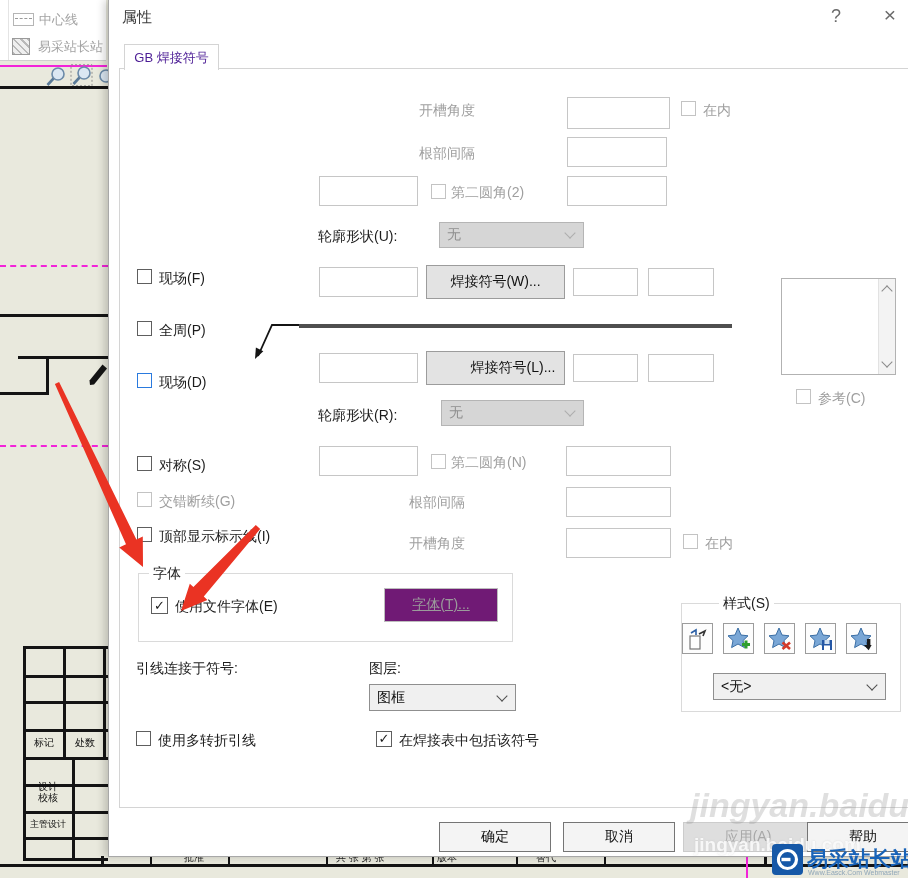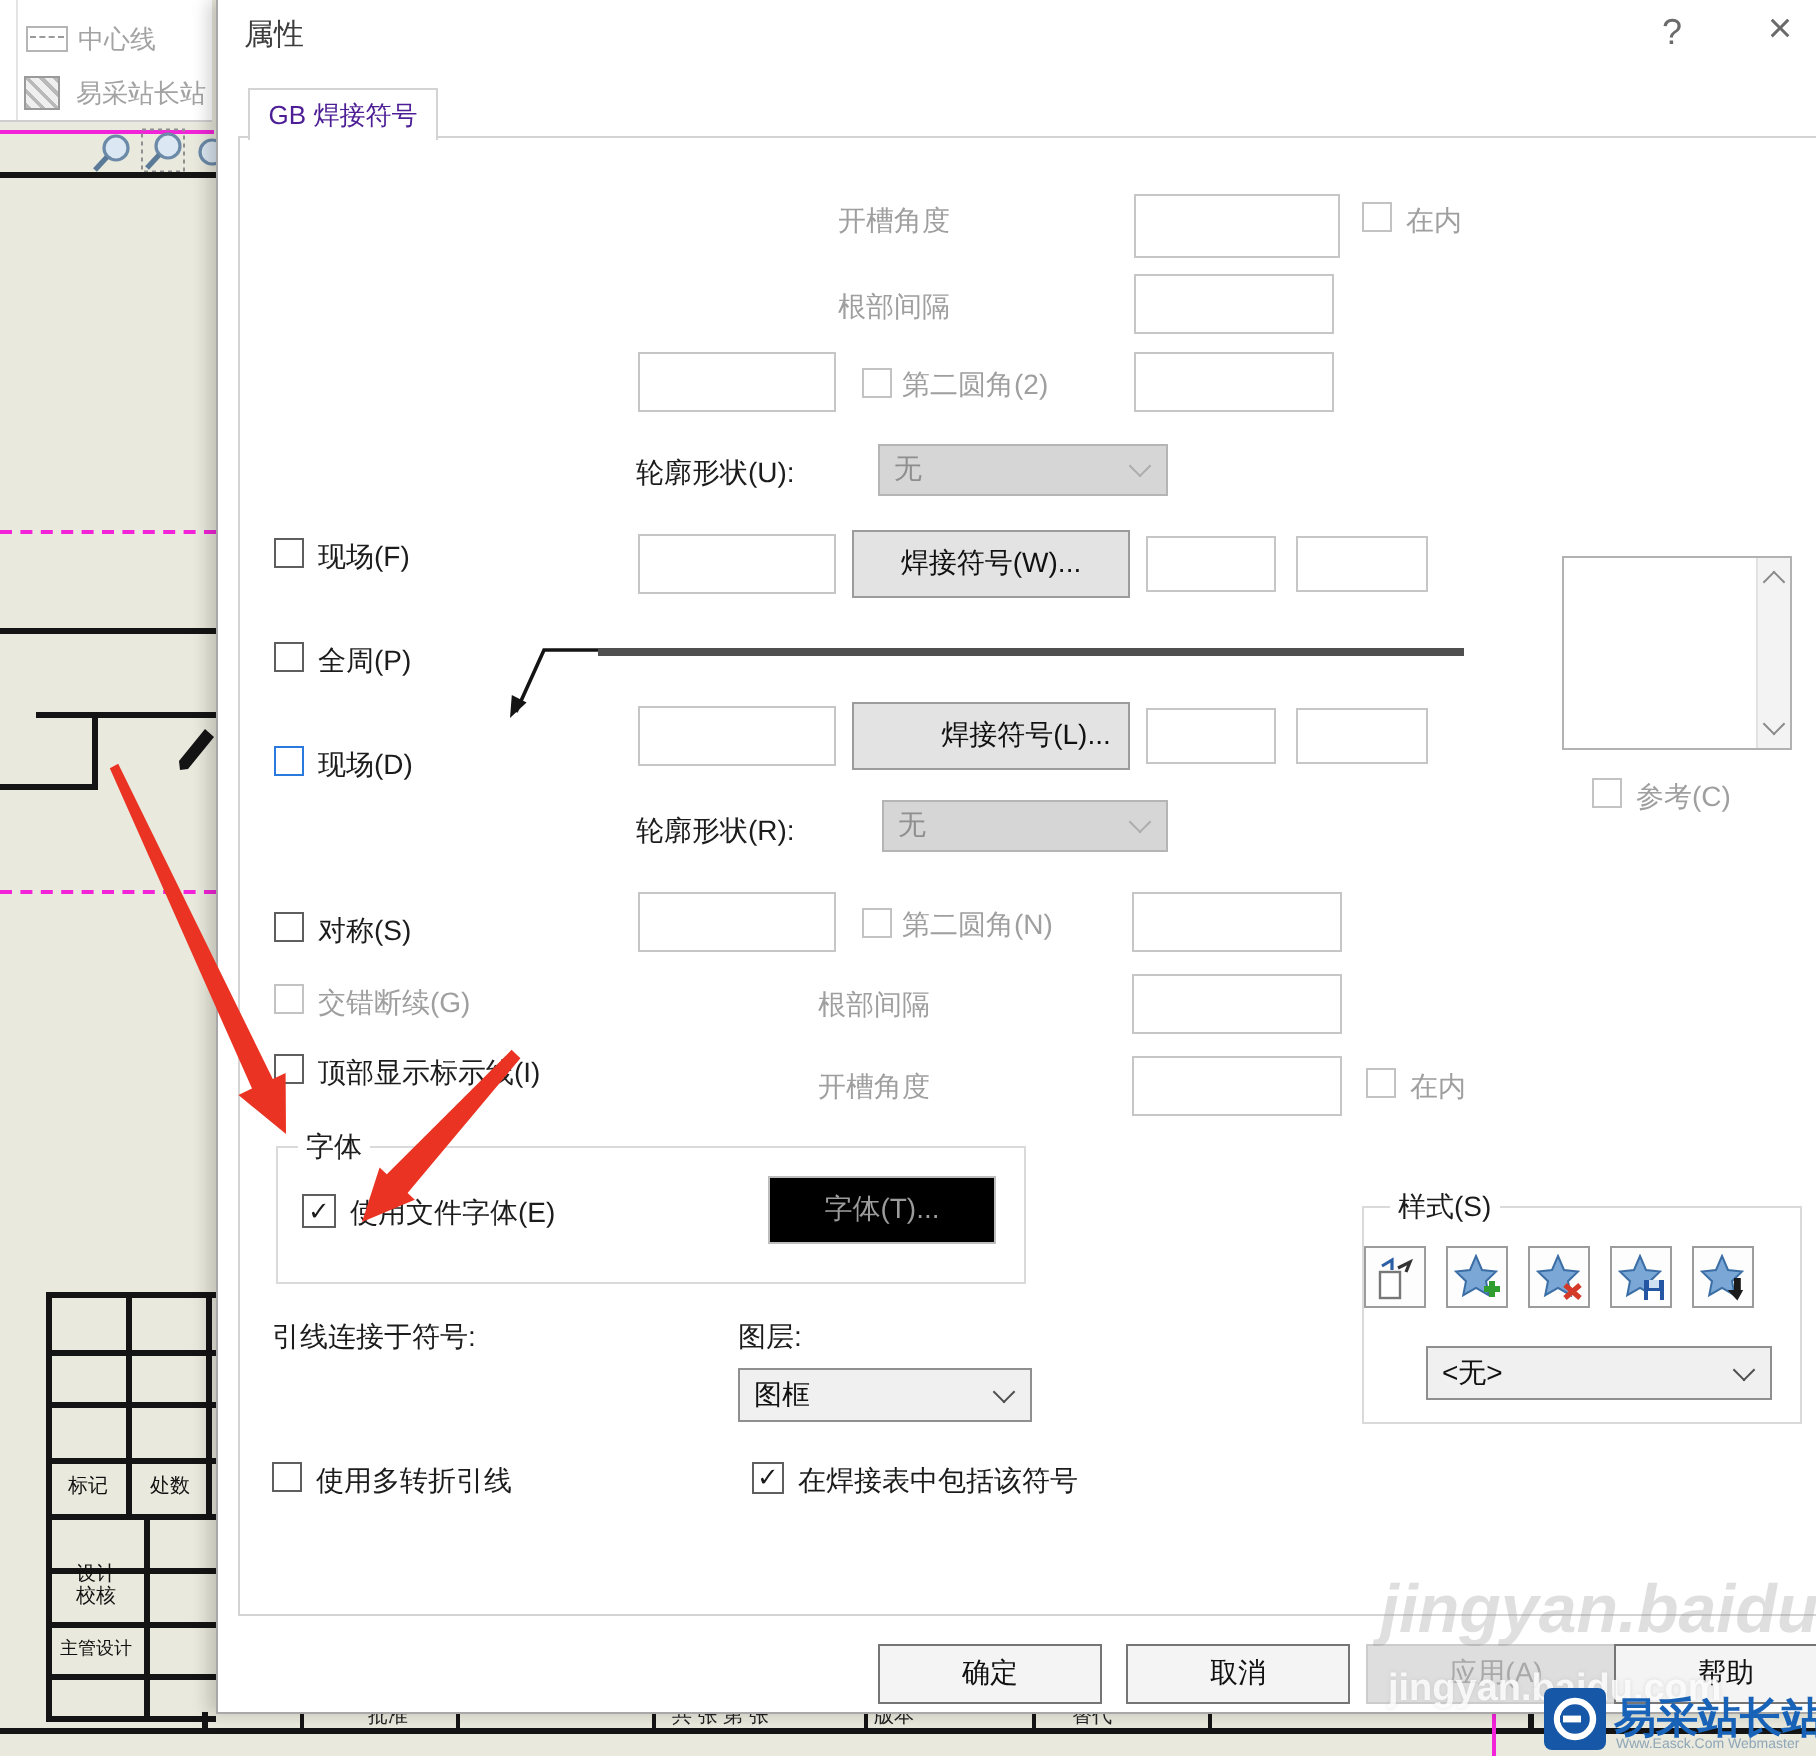--- a/index.html
+++ b/index.html
@@ -28,21 +28,21 @@
   .lbl{position:absolute;font-size:14px;color:#1c1c1c;white-space:nowrap;}
   .lbl.dim{color:#9f9f9f;}
   .inp{position:absolute;background:#fff;border:1px solid #c6c6c6;box-sizing:border-box;padding:2px 4px;font:13px "Liberation Sans",sans-serif;outline:none;}
   .cb{position:absolute;width:15px;height:15px;background:#fff;border:1px solid #5e5e5e;box-sizing:border-box;
      text-align:center;font-size:13px;line-height:13px;color:#1a1a1a;}
   .cb.dim{border-color:#c3c3c3;}
   .cb.focus{border-color:#2a7ade;}
   .btn{position:absolute;background:#e3e3e3;border:1px solid #9c9c9c;font-size:14px;color:#111;
      display:flex;align-items:center;justify-content:center;box-sizing:border-box;}
   .btn.light{background:#f4f4f4;border-color:#757575;}
-  .btn.disabled{background:#000000;border-color:#bdbdbd;color:#9b9b9b;}
+  .btn.disabled{background:#701a75;border-color:#bdbdbd;color:#9b9b9b;text-decoration:underline;}
   .btn.faded{background:#dedede;border-color:#cccccc;color:#a8a8a8;}
   .combo{position:absolute;background:#f0f0f0;border:1px solid #8f8f8f;box-sizing:border-box;
      font-size:14px;color:#111;display:flex;align-items:center;padding-left:7px;}
   .combo.disabled{background:#d6d6d6;border-color:#b5b5b5;color:#8f8f8f;}
   .chev{position:absolute;right:9px;top:50%;width:7px;height:7px;margin-top:-6px;
      border-right:1.6px solid #4f4f4f;border-bottom:1.6px solid #4f4f4f;transform:rotate(45deg);}
   .combo.disabled .chev{border-color:#adadad;}
   .grp{position:absolute;border:1px solid #dadada;}
   .grp-lbl{position:absolute;background:#fff;padding:0 4px;font-size:14px;color:#1c1c1c;z-index:2;white-space:nowrap;}
   .listbox{position:absolute;background:#fff;border:1px solid #b2b2b2;}
@@ -238,21 +238,21 @@
     <div class="listbox" style="left:672px;top:278px;width:113px;height:95px;">
       <div class="sbar">
         <span class="sb-chev sb-up"></span>
         <span class="sb-chev sb-dn"></span>
       </div>
     </div>
     <span class="cb dim" style="left:687px;top:389px;"></span>
     <span class="lbl dim" style="left:709px;top:390px;">参考(C)</span>
 
     <div class="grp" style="left:572px;top:603px;width:218px;height:107px;"></div>
-    <span class="grp-lbl" style="left:586px;top:595px;">样式(S)</span>
+    <span class="grp-lbl" style="left:610px;top:595px;">样式(S)</span>
 
     <div class="style-btn" style="left:573px;top:623px;">
       <svg width="22" height="22" viewBox="0 0 22 22">
         <rect x="3" y="8" width="10" height="13" fill="#fff" stroke="#777" stroke-width="1.2"></rect>
         <polyline points="4,5 9,2 9,7" fill="none" stroke="#2b5fa5" stroke-width="1.6"></polyline>
         <polyline points="12,6 18,3 16,8" fill="none" stroke="#333" stroke-width="1.6"></polyline>
       </svg>
     </div>
     <div class="style-btn" style="left:614px;top:623px;">
       <svg width="24" height="24" viewBox="0 0 24 24">

